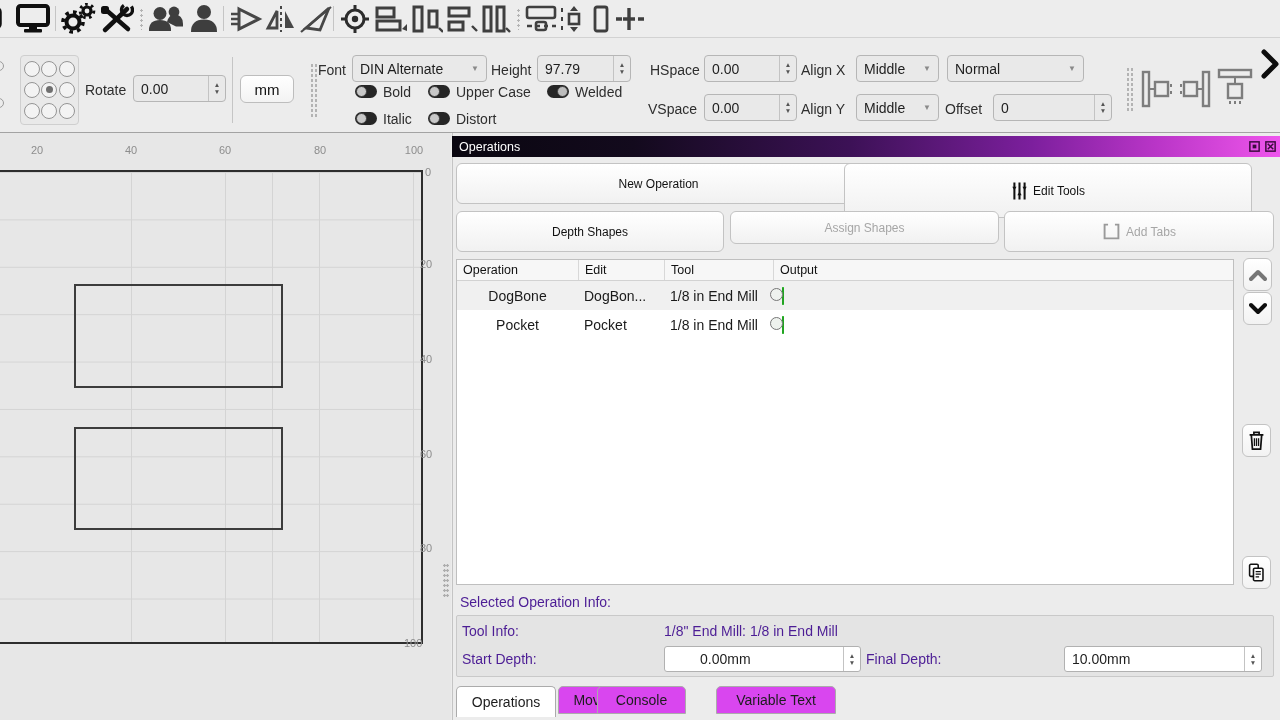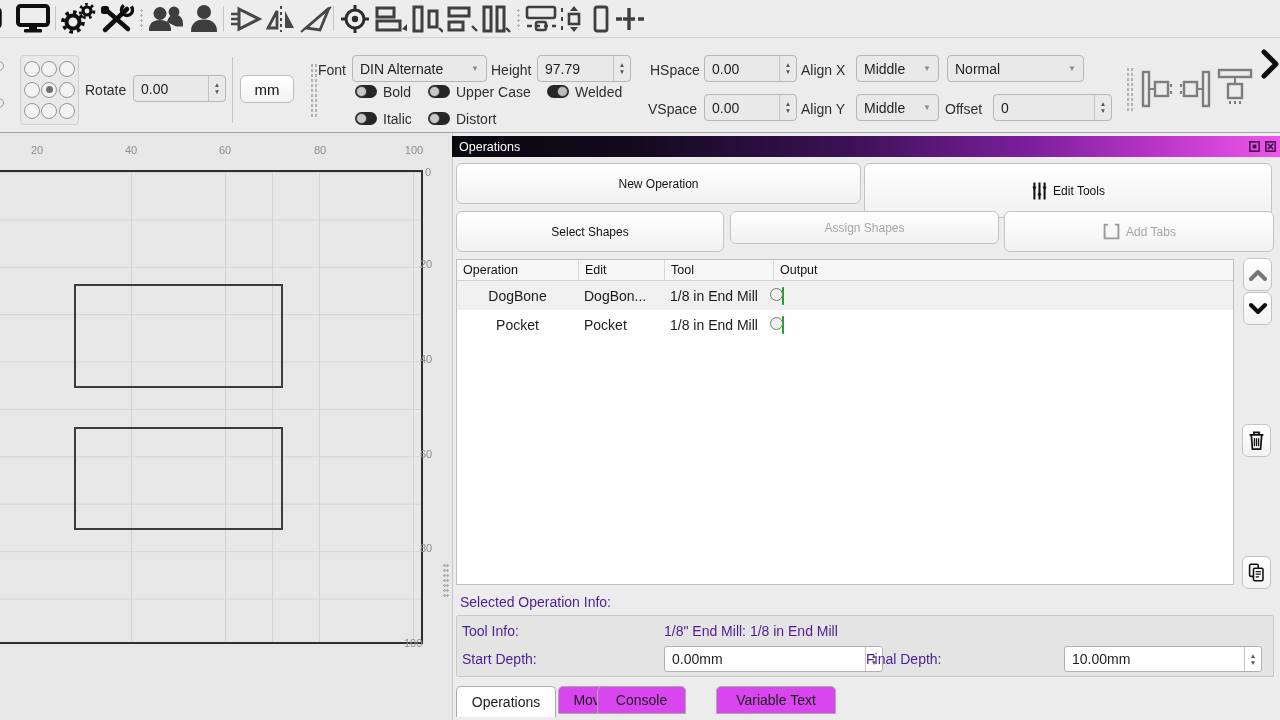--- a/index.html
+++ b/index.html
@@ -389,33 +389,33 @@
           <rect x="2" y="2" width="10" height="10" fill="none" stroke="#3c0b3e" stroke-width="1.6"></rect>
           <path d="M4 4 L10 10 M10 4 L4 10" stroke="#3c0b3e" stroke-width="1.6"></path>
         </svg>
     </span>
   </span>
 </div>
 
 <button class="pbtn" style="left:456px;top:163px;width:405px;height:41px;">
   <span>New Operation</span>
 </button>
-<button class="pbtn" style="left:864px;top:163px;width:408px;height:55px;">
+<button class="pbtn" style="left:844px;top:163px;width:408px;height:55px;">
   <span style="display:flex;">
     <svg width="17" height="20" viewBox="0 0 20 22">
         <path d="M4 1 v20 M10 1 v20 M16 1 v20" stroke="#111" stroke-width="2.4"></path>
         <path d="M1.5 6 h5 l-2.5 4 z" fill="#111"></path>
         <path d="M7.5 16 h5 l-2.5 -4 z" fill="#111"></path>
         <path d="M13.5 6 h5 l-2.5 4 z" fill="#111"></path>
       </svg>
   </span>
   <span>Edit Tools</span>
 </button>
 <button class="pbtn" style="left:456px;top:211px;width:268px;height:41px;">
-  <span>Select Shapes</span>
+  <span>Depth Shapes</span>
 </button>
 <button class="pbtn dis" style="left:730px;top:211px;width:269px;height:33px;">
   <span>Assign Shapes</span>
 </button>
 <button class="pbtn dis" style="left:1004px;top:211px;width:270px;height:41px;">
   <span style="display:flex;">
     <svg width="19" height="19" viewBox="0 0 22 22">
         <path d="M7 3 H3 V19 H19 V3 H15" fill="none" stroke="#9a9a9a" stroke-width="2.2"></path>
       </svg>
   </span>
@@ -472,21 +472,21 @@
       </svg>
   </span>
 </button>
 
 <span class="ilbl" style="left:460px;top:594px;">Selected Operation Info:</span>
 
 <div class="infobox"></div>
 <span class="ilbl" style="left:462px;top:623px;">Tool Info:</span>
 <span class="ilbl" style="left:664px;top:623px;">1/8" End Mill: 1/8 in End Mill</span>
 <span class="ilbl" style="left:462px;top:651px;">Start Depth:</span>
-<div class="spin white" style="left:664px;top:646px;width:219px;height:26px;">
+<div class="spin white" style="left:664px;top:646px;width:197px;height:26px;padding-left:28px;">
   <input readonly="" value="0.00mm" style="">
   <span class="arrows">
       <span>▲</span>
       <span>▼</span>
     </span>
 </div>
 <span class="ilbl" style="left:866px;top:651px;">Final Depth:</span>
 <div class="spin white" style="left:1064px;top:646px;width:198px;height:26px;">
   <input readonly="" value="10.00mm" style="">
   <span class="arrows">

